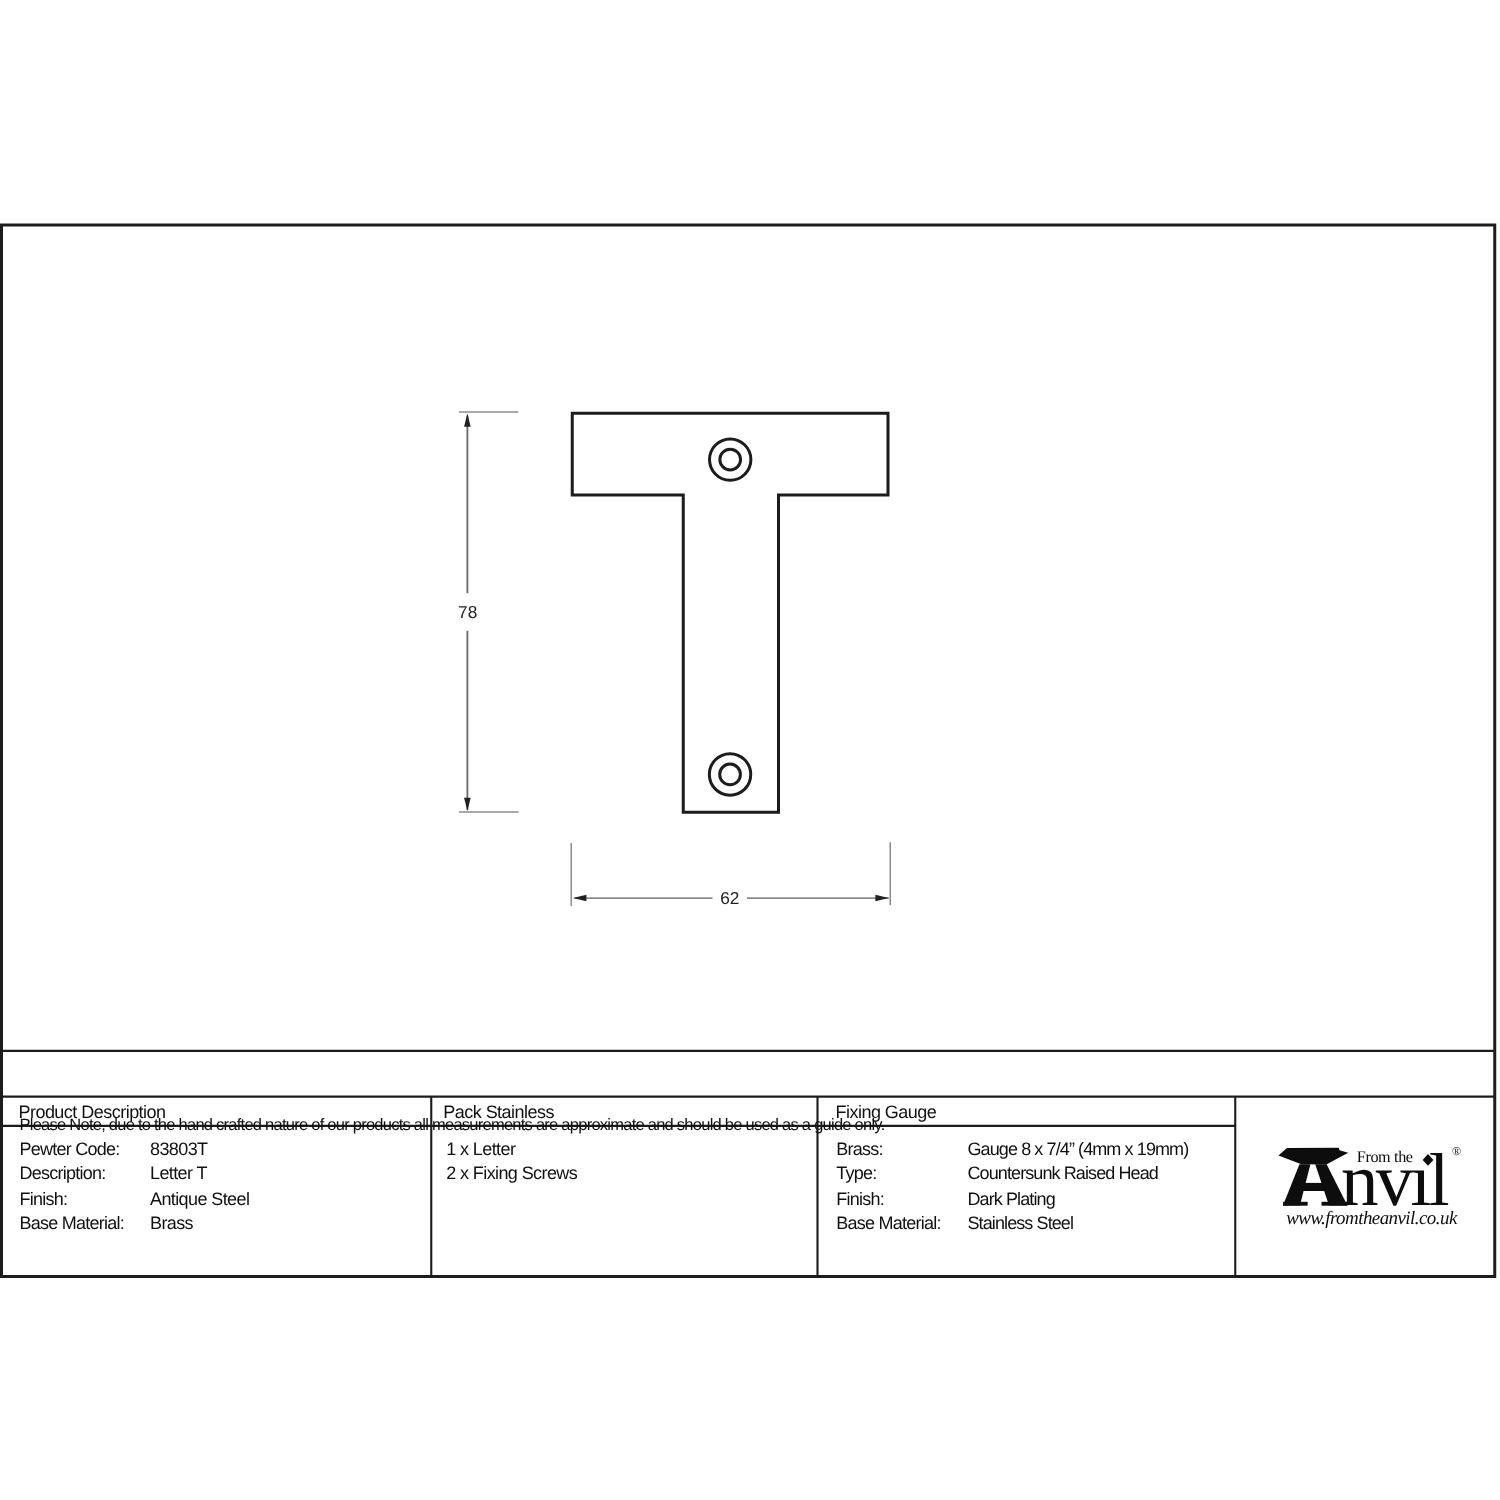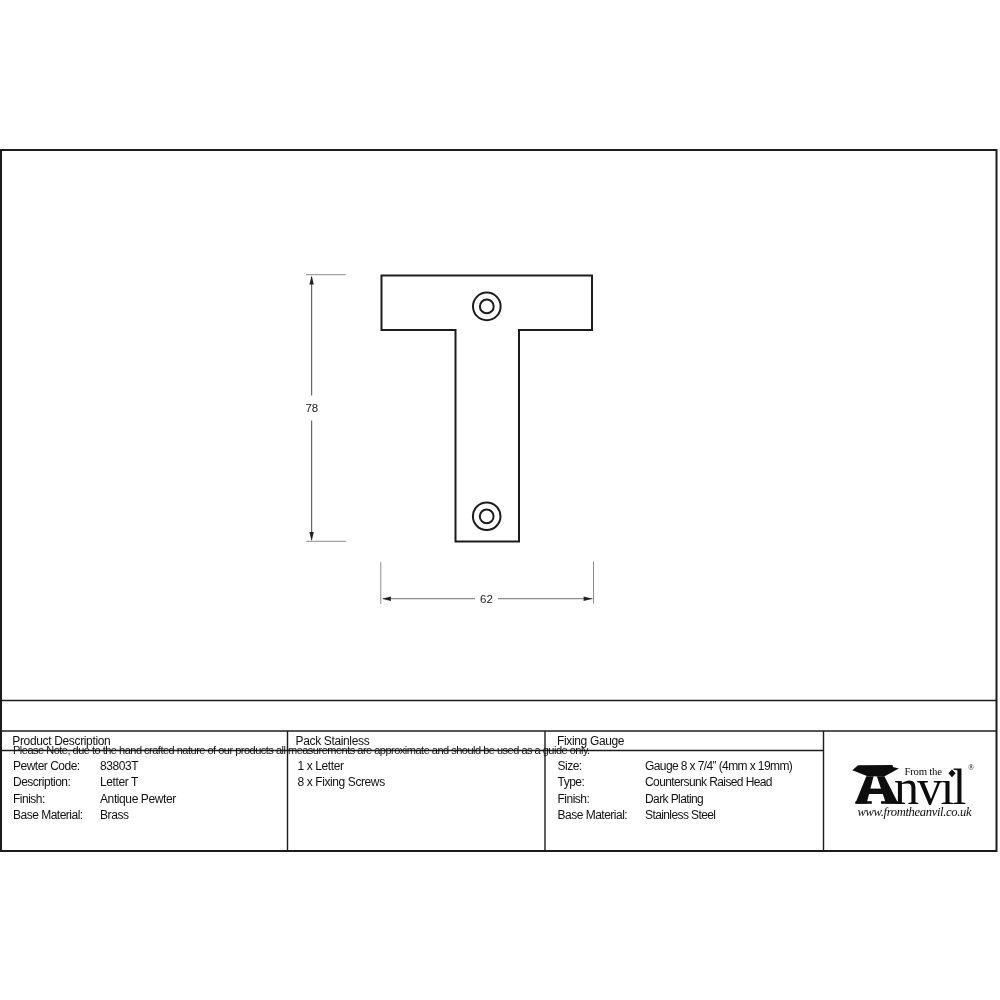--- a/index.html
+++ b/index.html
@@ -100,27 +100,27 @@
 
 <div class="abs txt" style="left:557px;top:733px;letter-spacing:-0.35px;">Fixing Gauge</div>
 
 <div class="abs txt" style="left:13px;top:757.9px;letter-spacing:-0.5px;">Pewter Code:
 Description:
 Finish:
 Base Material:</div>
 
 <div class="abs txt" style="left:100px;top:757.9px;letter-spacing:-0.4px;">83803T
 Letter T
-Antique Pewter
+Antique Steel
 Brass</div>
 
 <div class="abs txt" style="left:297.5px;top:757.9px;letter-spacing:-0.4px;">1 x Letter
-8 x Fixing Screws</div>
+2 x Fixing Screws</div>
 
-<div class="abs txt" style="left:557.5px;top:757.9px;letter-spacing:-0.5px;">Size:
+<div class="abs txt" style="left:557.5px;top:757.9px;letter-spacing:-0.5px;">Brass:
 Type:
 Finish:
 Base Material:</div>
 
 <div class="abs txt" style="left:645px;top:757.9px;letter-spacing:-0.6px;">Gauge 8 x 7/4” (4mm x 19mm)
 Countersunk Raised Head
 Dark Plating
 Stainless Steel</div>
 
 </body></html>

